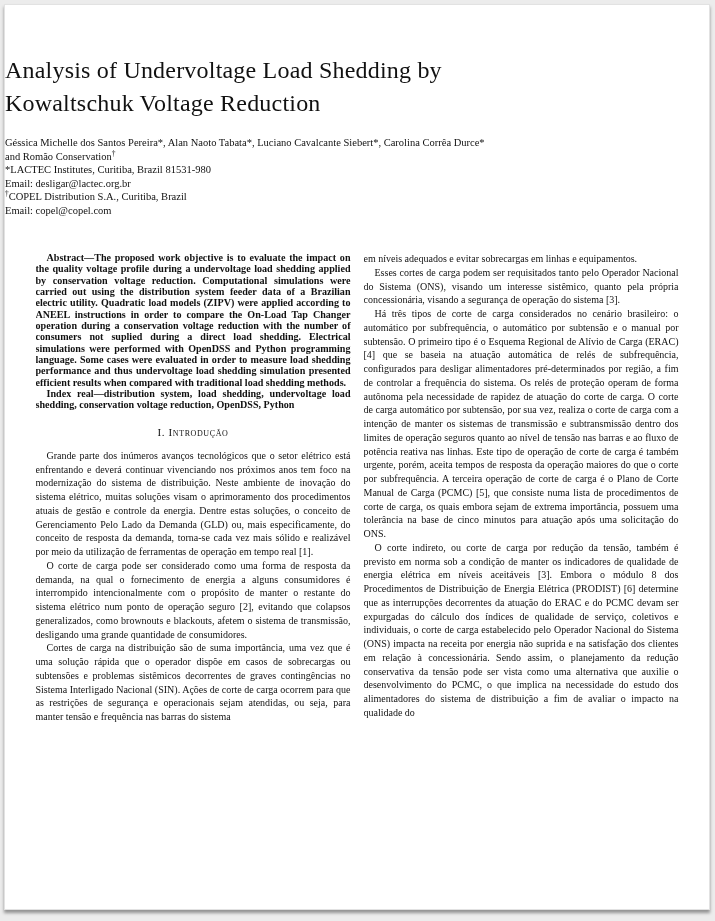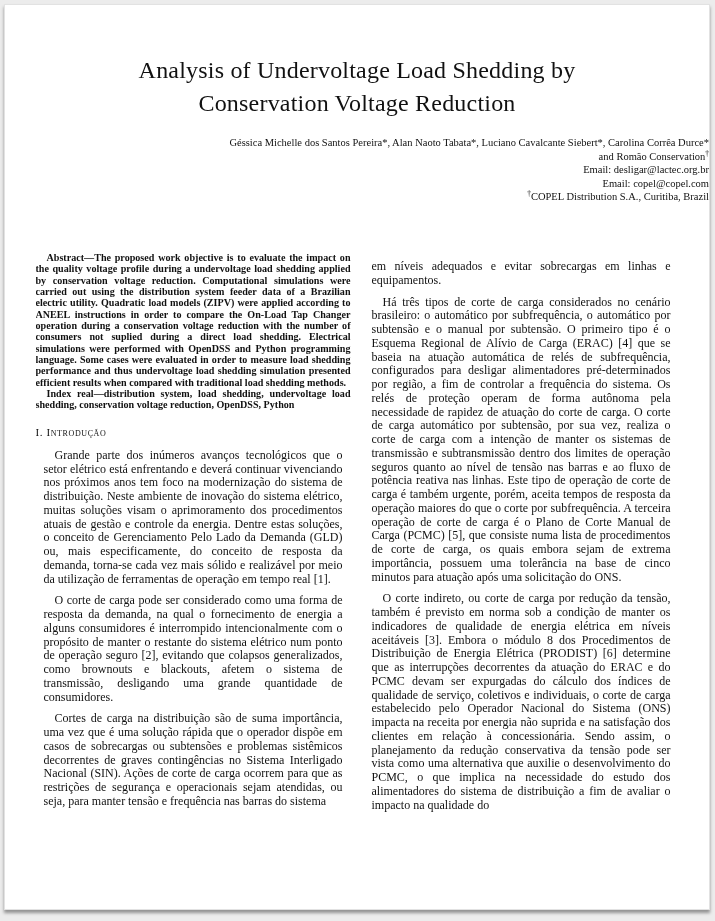--- a/index.html
+++ b/index.html
@@ -18,29 +18,28 @@
     top: 4px;
     width: 706px;
     height: 906px;
     background: #ffffff;
     border: 1px solid #e2e2e2;
     box-shadow: 0 3px 3px rgba(0,0,0,0.38);
     box-sizing: border-box;
   }
   .paper-title {
     margin: 49px 0 0 0;
-    text-align: center;
     font-size: 24px;
     font-weight: normal;
     line-height: 33px;
     letter-spacing: 0.2px;
   }
   .authors-block {
     margin-top: 16px;
-    text-align: right;
+    text-align: left;
     font-size: 10.5px;
     line-height: 13.6px;
   }
   sup.mark {
     font-size: 70%;
     vertical-align: super;
     line-height: 0;
   }
   .columns {
     position: absolute;
@@ -60,64 +59,66 @@
   .abstract-par, .index-par {
     margin: 0;
     font-size: 10.1px;
     font-weight: bold;
     line-height: 11.35px;
     text-indent: 11px;
   }
   .lead-italic { }
   .sec-heading {
     margin: 15px 0 11px 0;
-    text-align: left;
+    text-align: center;
     font-size: 11px;
     font-weight: normal;
     font-variant: small-caps;
     letter-spacing: 0.6px;
   }
   .body-par {
-    margin: 8px;
-    font-size: 12px;
+    margin: 0;
+    font-size: 10px;
     line-height: 13.75px;
     text-indent: 11px;
   }
   .body-par.no-indent { text-indent: 0; }
   .it { }
 </style>
 </head>
 <body>
 
 <div class="page">
 
   <h1 class="paper-title">
     <div>Analysis of Undervoltage Load Shedding by</div>
-    <div>Conservation Voltage Reduction</div>
+    <div>Kowaltschuk Voltage Reduction</div>
   </h1>
 
   <div class="authors-block">
     <div>Géssica Michelle dos Santos Pereira*, Alan Naoto Tabata*, Luciano Cavalcante Siebert*, Carolina Corrêa Durce*</div>
     <div><span>and Romão Conservation</span><sup class="mark">†</sup></div>
+    <div>*LACTEC Institutes, Curitiba, Brazil 81531-980</div>
     <div>Email: desligar@lactec.org.br</div>
+    <div><sup class="mark">†</sup><span>COPEL Distribution S.A., Curitiba, Brazil</span></div>
     <div>Email: copel@copel.com</div>
-    <div><sup class="mark">†</sup><span>COPEL Distribution S.A., Curitiba, Brazil</span></div>
   </div>
 
   <div class="columns">
 
     <div class="col">
       <p class="abstract-par"><span class="lead-italic">Abstract</span><span>—The proposed work objective is to evaluate the impact on the quality voltage profile during a undervoltage load shedding applied by conservation voltage reduction. Computational simulations were carried out using the distribution system feeder data of a Brazilian electric utility. Quadratic load models (ZIPV) were applied according to ANEEL instructions in order to compare the On-Load Tap Changer operation during a conservation voltage reduction with the number of consumers not suplied during a direct load shedding. Electrical simulations were performed with OpenDSS and Python programming language. Some cases were evaluated in order to measure load shedding performance and thus undervoltage load shedding simulation presented efficient results when compared with traditional load shedding methods.</span></p>
       <p class="index-par"><span class="lead-italic">Index real</span><span>—distribution system, load shedding, undervoltage load shedding, conservation voltage reduction, OpenDSS, Python</span></p>
       <h2 class="sec-heading">I. Introdução</h2>
       <p class="body-par">Grande parte dos inúmeros avanços tecnológicos que o setor elétrico está enfrentando e deverá continuar vivenciando nos próximos anos tem foco na modernização do sistema de distribuição. Neste ambiente de inovação do sistema elétrico, muitas soluções visam o aprimoramento dos procedimentos atuais de gestão e controle da energia. Dentre estas soluções, o conceito de Gerenciamento Pelo Lado da Demanda (GLD) ou, mais especificamente, do conceito de resposta da demanda, torna-se cada vez mais sólido e realizável por meio da utilização de ferramentas de operação em tempo real [1].</p>
       <p class="body-par"><span>O corte de carga pode ser considerado como uma forma de resposta da demanda, na qual o fornecimento de energia a alguns consumidores é interrompido intencionalmente com o propósito de manter o restante do sistema elétrico num ponto de operação seguro [2], evitando que colapsos generalizados, como </span><span class="it">brownouts</span><span> e </span><span class="it">blackouts</span><span>, afetem o sistema de transmissão, desligando uma grande quantidade de consumidores.</span></p>
       <p class="body-par">Cortes de carga na distribuição são de suma importância, uma vez que é uma solução rápida que o operador dispõe em casos de sobrecargas ou subtensões e problemas sistêmicos decorrentes de graves contingências no Sistema Interligado Nacional (SIN). Ações de corte de carga ocorrem para que as restrições de segurança e operacionais sejam atendidas, ou seja, para manter tensão e frequência nas barras do sistema</p>
     </div>
 
     <div class="col">
       <p class="body-par no-indent">em níveis adequados e evitar sobrecargas em linhas e equipamentos.</p>
+      <p class="body-par">Esses cortes de carga podem ser requisitados tanto pelo Operador Nacional do Sistema (ONS), visando um interesse sistêmico, quanto pela própria concessionária, visando a segurança de operação do sistema [3].</p>
       <p class="body-par">Há três tipos de corte de carga considerados no cenário brasileiro: o automático por subfrequência, o automático por subtensão e o manual por subtensão. O primeiro tipo é o Esquema Regional de Alívio de Carga (ERAC) [4] que se baseia na atuação automática de relés de subfrequência, configurados para desligar alimentadores pré-determinados por região, a fim de controlar a frequência do sistema. Os relés de proteção operam de forma autônoma pela necessidade de rapidez de atuação do corte de carga. O corte de carga automático por subtensão, por sua vez, realiza o corte de carga com a intenção de manter os sistemas de transmissão e subtransmissão dentro dos limites de operação seguros quanto ao nível de tensão nas barras e ao fluxo de potência reativa nas linhas. Este tipo de operação de corte de carga é também urgente, porém, aceita tempos de resposta da operação maiores do que o corte por subfrequência. A terceira operação de corte de carga é o Plano de Corte Manual de Carga (PCMC) [5], que consiste numa lista de procedimentos de corte de carga, os quais embora sejam de extrema importância, possuem uma tolerância na base de cinco minutos para atuação após uma solicitação do ONS.</p>
       <p class="body-par">O corte indireto, ou corte de carga por redução da tensão, também é previsto em norma sob a condição de manter os indicadores de qualidade de energia elétrica em níveis aceitáveis [3]. Embora o módulo 8 dos Procedimentos de Distribuição de Energia Elétrica (PRODIST) [6] determine que as interrupções decorrentes da atuação do ERAC e do PCMC devam ser expurgadas do cálculo dos índices de qualidade de serviço, coletivos e individuais, o corte de carga estabelecido pelo Operador Nacional do Sistema (ONS) impacta na receita por energia não suprida e na satisfação dos clientes em relação à concessionária. Sendo assim, o planejamento da redução conservativa da tensão pode ser vista como uma alternativa que auxilie o desenvolvimento do PCMC, o que implica na necessidade do estudo dos alimentadores do sistema de distribuição a fim de avaliar o impacto na qualidade do</p>
     </div>
 
   </div>
 </div>
 
 </body></html>

